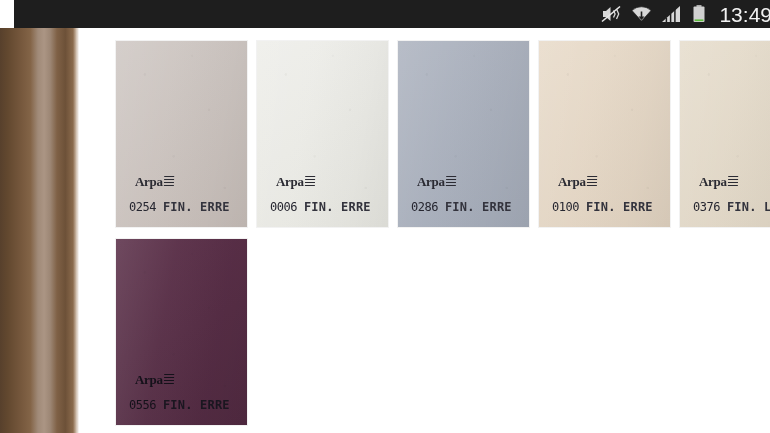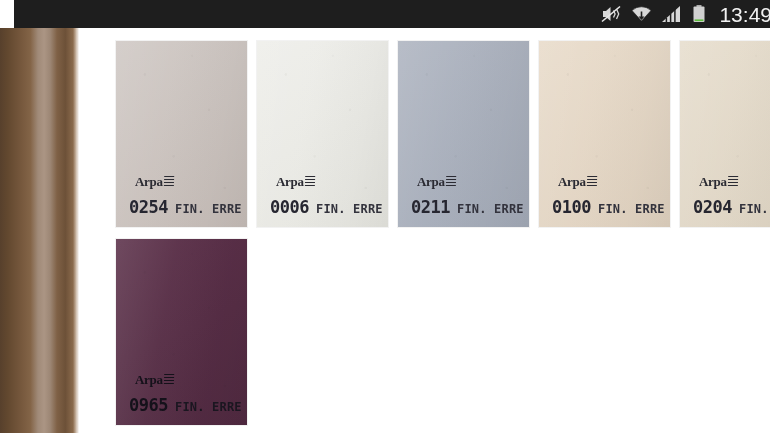--- a/index.html
+++ b/index.html
@@ -97,21 +97,21 @@
   }
   .brandbars{
     display:inline-block; width:10px; height:12px;
     background:repeating-linear-gradient(to bottom,
        #2b2b33 0px, #2b2b33 1.4px, transparent 1.4px, transparent 3px);
     transform:skewX(-2deg);
   }
   .codeline{ display:flex; align-items:baseline; gap:7px; }
   .code{
     font-family:"DejaVu Sans Mono", monospace;
-    font-size:17px; line-height:20px; font-weight:700;
+    font-size:12px; line-height:20px; font-weight:400;
     letter-spacing:-0.5px;
     color:#262630;
   }
   .fin{
     font-family:"DejaVu Sans Mono", monospace;
     font-size:12px; line-height:9px; font-weight:700;
     letter-spacing:0.2px;
     color:#33333d;
     white-space:nowrap;
   }
@@ -212,21 +212,21 @@
 
     <div class="swatch" style="background: linear-gradient(155deg, rgb(174, 180, 192) 0%, rgb(164, 171, 184) 100%);">
       <div class="grain"></div>
       <div class="sheen"></div>
       <div class="label-wrap">
         <div class="brandline">
           <span class="brand">Arpa</span>
           <span class="brandbars"></span>
         </div>
         <div class="codeline">
-          <span class="code">0211</span>
+          <span class="code">0286</span>
           <span class="fin">FIN. ERRE</span>
         </div>
       </div>
     </div>
 
     <div class="swatch" style="background: linear-gradient(155deg, rgb(232, 219, 202) 0%, rgb(224, 210, 192) 100%);">
       <div class="grain"></div>
       <div class="sheen"></div>
       <div class="label-wrap">
         <div class="brandline">
@@ -242,40 +242,40 @@
 
     <div class="swatch" style="background: linear-gradient(155deg, rgb(230, 221, 205) 0%, rgb(222, 212, 195) 100%);">
       <div class="grain"></div>
       <div class="sheen"></div>
       <div class="label-wrap">
         <div class="brandline">
           <span class="brand">Arpa</span>
           <span class="brandbars"></span>
         </div>
         <div class="codeline">
-          <span class="code">0204</span>
+          <span class="code">0376</span>
           <span class="fin">FIN. LU</span>
         </div>
       </div>
     </div>
 
   </div>
 
   <div class="row">
 
     <div class="swatch dark" style="background: linear-gradient(155deg, rgb(91, 48, 73) 0%, rgb(81, 42, 65) 100%);">
       <div class="grain"></div>
       <div class="sheen"></div>
       <div class="label-wrap">
         <div class="brandline">
           <span class="brand">Arpa</span>
           <span class="brandbars"></span>
         </div>
         <div class="codeline">
-          <span class="code">0965</span>
+          <span class="code">0556</span>
           <span class="fin">FIN. ERRE</span>
         </div>
       </div>
     </div>
 
   </div>
 
 </div>
 
 </body></html>

